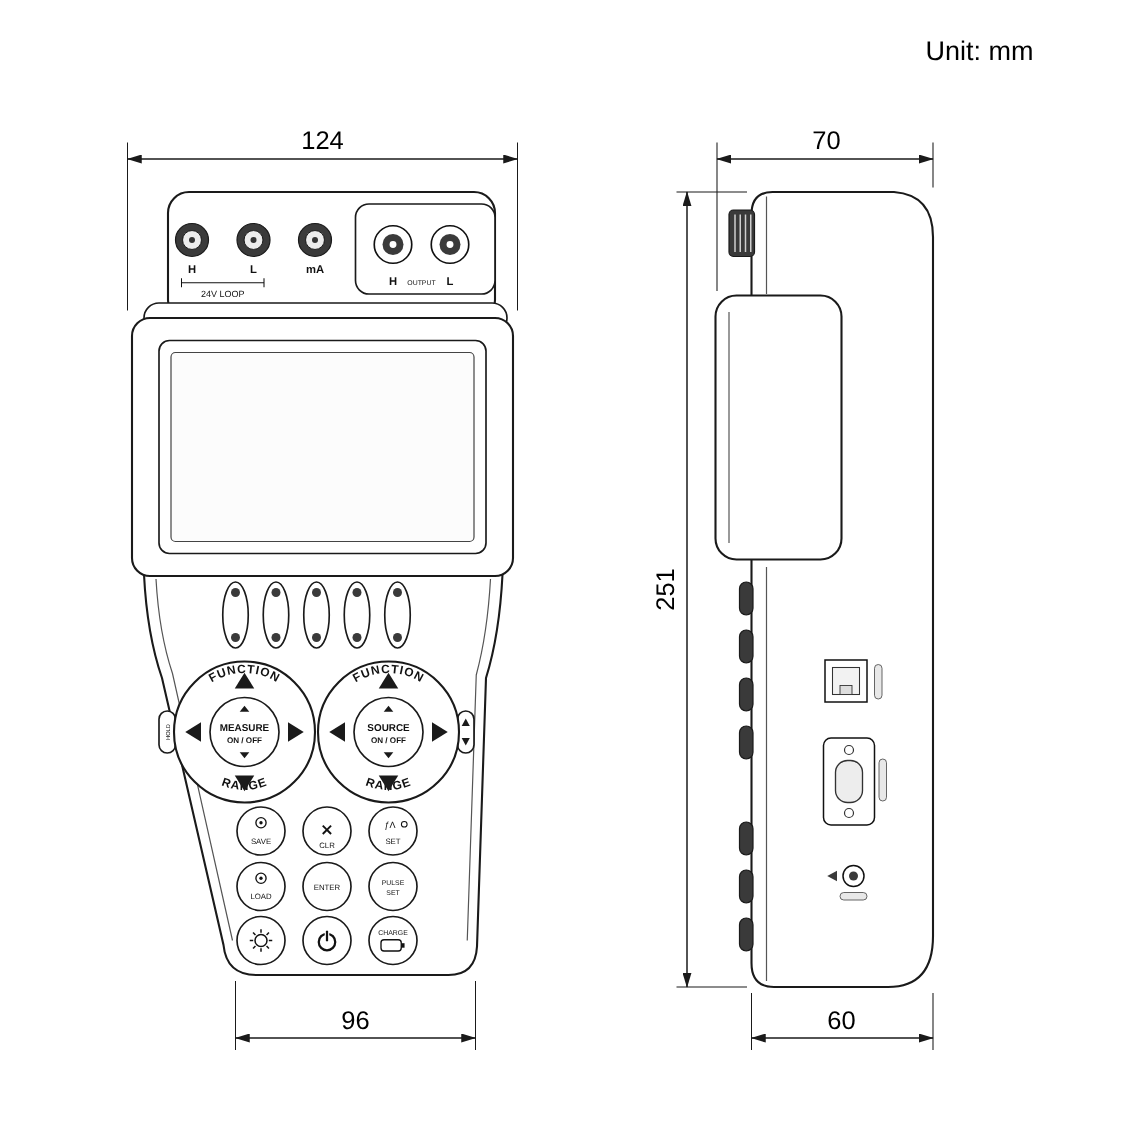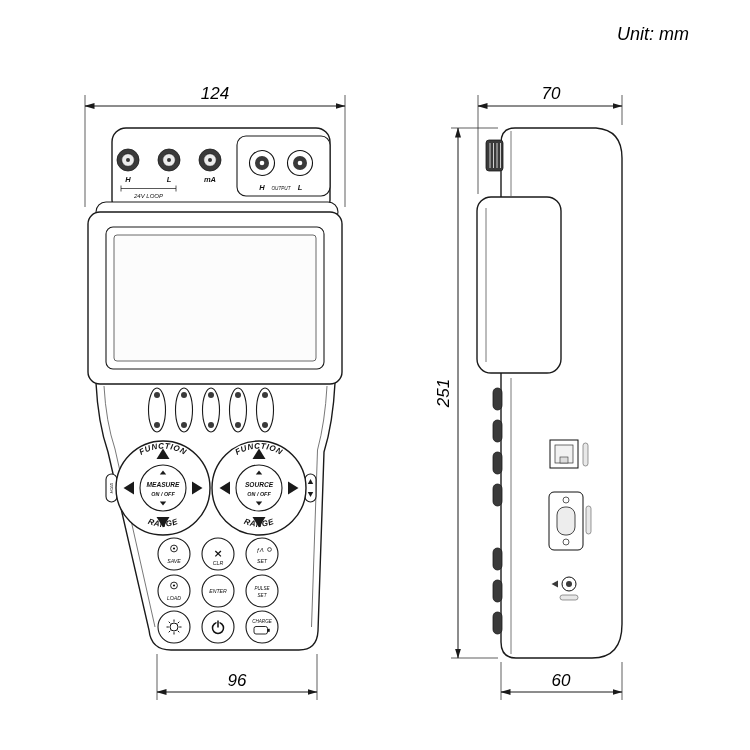--- a/index.html
+++ b/index.html
@@ -1,17 +1,17 @@
 <!DOCTYPE html>
 <html><head>
 <meta charset="utf-8">
 <style>
   html,body { margin:0; padding:0; background:#fff; }
   .page { width:750px; height:750px; background:#ffffff; position:relative;
-          font-family:"Liberation Sans", sans-serif;font-style:italic; }
+          font-family:"Liberation Sans", sans-serif; }
   svg { display:block; }
   .outline  { fill:#ffffff; stroke:#1a1a1a; stroke-width:1.4; }
   .outline2 { fill:#ffffff; stroke:#1a1a1a; stroke-width:1.1; }
   .inner    { fill:none; stroke:#555555; stroke-width:0.8; }
   .dark     { fill:#3a3a3a; stroke:#1a1a1a; stroke-width:0.8; }
   .dimline  { stroke:#1a1a1a; stroke-width:1; }
   .extline  { stroke:#1a1a1a; stroke-width:0.7; }
   .dimtext  { font-family:"Liberation Sans",sans-serif; font-size:17px; fill:#000;
               text-anchor:middle; }
   .unittext { font-family:"Liberation Sans",sans-serif; font-size:18px; fill:#000;

